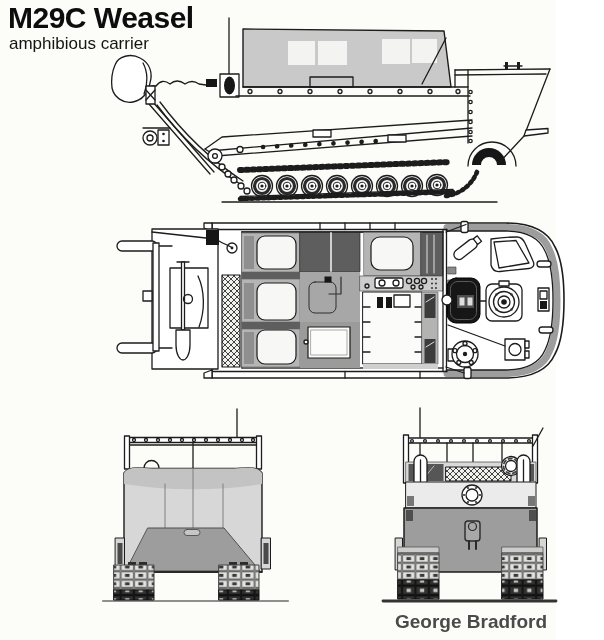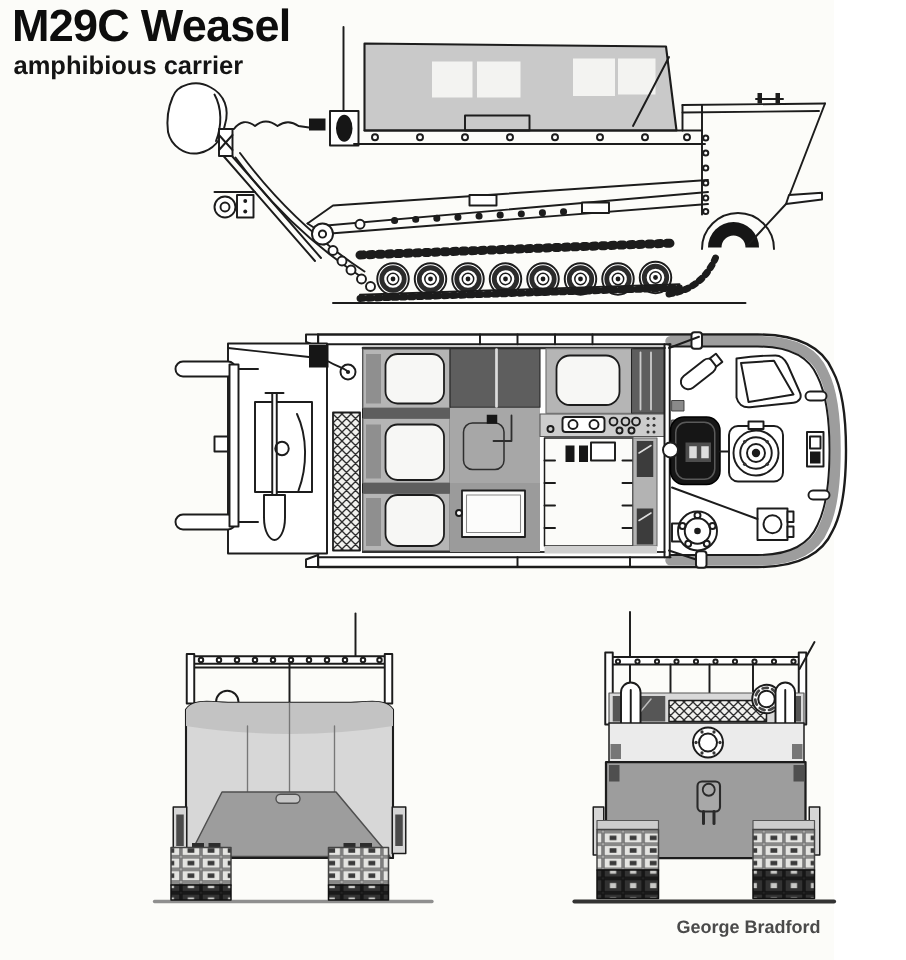--- a/index.html
+++ b/index.html
@@ -5,22 +5,22 @@
   :root{
     --line:#1c1c1c; --canvas_top:#c9c9c9; --panel_dark:#5e5e5e; --floor_mid:#a7a7a7;
     --hull_light:#d7d7d7; --hull_mid:#9d9d9d; --seat_frame:#b5b5b5; --transom_light:#ebebeb;
     --fitting_black:#161616; --title_color:#0d0d0d; --credit_color:#4a4a4a; --background:#fcfcf9;
   }
   html,body{margin:0;padding:0}
   body{width:604px;height:640px;overflow:hidden;background:#fff;font-family:"Liberation Sans",sans-serif}
   .sheet{position:relative;width:556px;height:640px;background:var(--background)}
   .hdr{position:absolute;left:8px;top:2px;line-height:1.05}
   .hdr h1{margin:0;font-size:30px;font-weight:bold;letter-spacing:-0.5px;color:var(--title_color)}
-  .hdr p{margin:1px 0 0 1px;font-size:17px;font-weight:bold;color:#141414}
-  .credit{position:absolute;right:9px;top:611px;font-size:12px;font-weight:bold;color:var(--credit_color)}
+  .hdr p{margin:1px 0 0 1px;font-size:17px;font-weight:normal;color:#141414}
+  .credit{position:absolute;right:9px;top:611px;font-size:19px;font-weight:bold;color:var(--credit_color)}
   svg{position:absolute;left:0;top:0}
   .ln{stroke:var(--line);fill:none;stroke-width:1.3px}
   .lw{stroke:var(--line);fill:#fff;stroke-width:1.3px}
   svg *{stroke-linecap:round;stroke-linejoin:round}
 </style>
 </head>
 <body>
 
 <div class="sheet">
 

